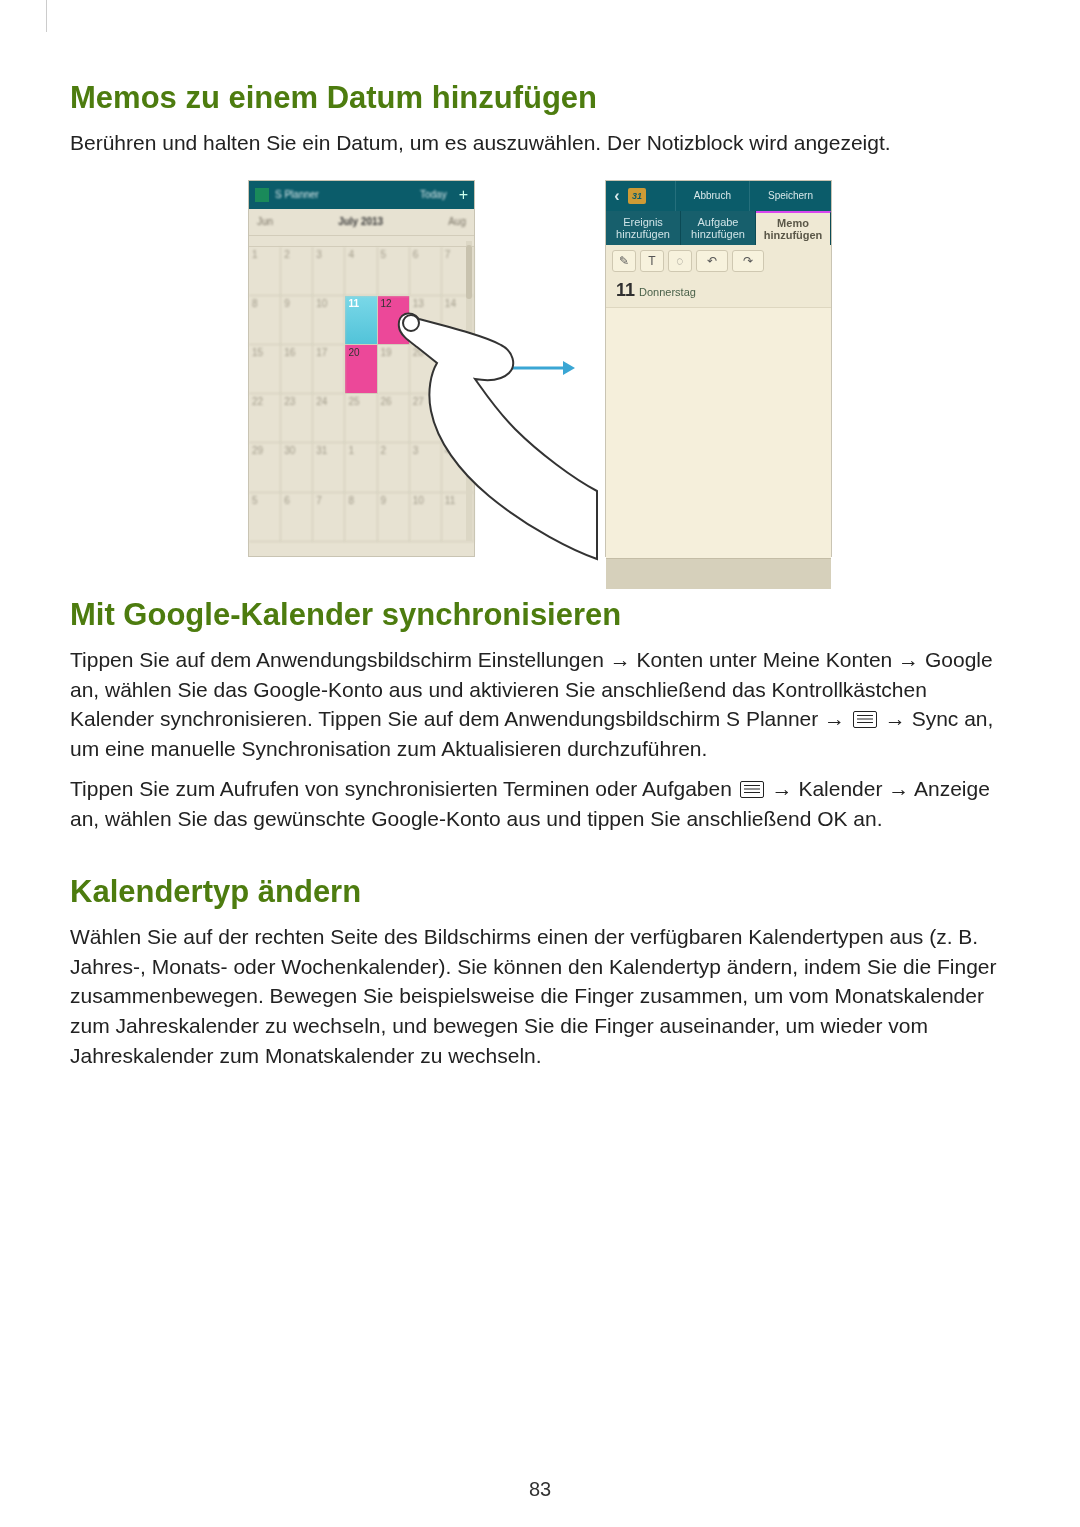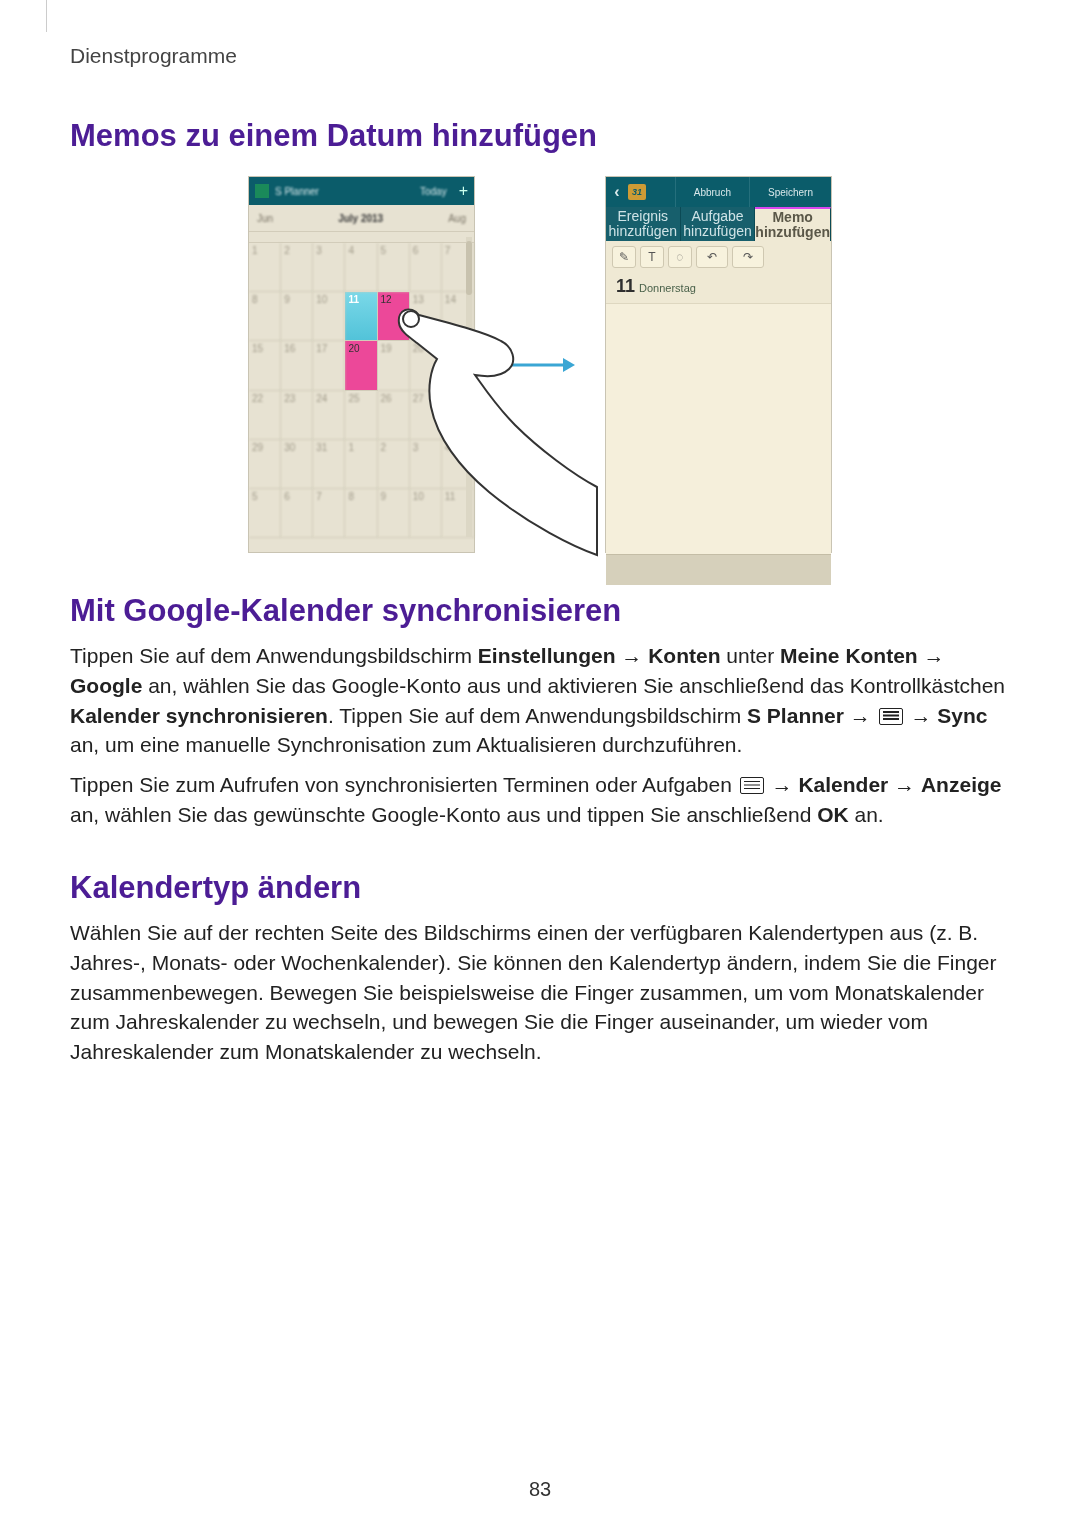--- a/index.html
+++ b/index.html
@@ -25,32 +25,32 @@
     height: 32px;
     background: #ccc;
   }
   .breadcrumb {
     font-size: 21px;
     color: #444;
     margin-bottom: 50px;
     margin-top: 4px;
   }
   h2.section {
-    color: #4c1d95;
+    color: #4d7c0f;
     font-size: 31px;
     font-weight: 600;
     margin: 40px 0 12px 0;
   }
   p.body {
     font-size: 21px;
     line-height: 1.42;
     margin: 6px 0 10px 0;
     color: #222;
   }
-  b { font-weight: 700; }
+  b { font-weight: 400; }
   .figure-row {
     display: flex;
     align-items: center;
     justify-content: center;
     gap: 30px;
     margin: 22px 0 30px 0;
   }
   
   .shot {
     width: 225px;
@@ -163,21 +163,21 @@
     width:18px;height:16px;background:#ce9b35;color:#0b5c6a;
     font-size:9px;font-weight:bold;display:flex;align-items:center;justify-content:center;
     border-radius:2px;
     font-style:italic;
   }
   .s2-header .sp { flex:1; }
   .s2-header .hbtn { padding:0 18px; border-left:1px solid #256f7c; height:100%; display:flex;align-items:center; font-size:10px;}
   .s2-tabs {
     display:flex; height:34px;
     background:#175f6c;
-    font-size:14px;
+    font-size:11px;
     color:#cfe3e6;
   }
   .s2-tabs .tab {
     flex:1; display:flex; align-items:center; justify-content:center;
     text-align:center; line-height:1.1;
     border-right:1px solid #0b4a55;
     background:#175f6c;
   }
   .s2-tabs .tab.active {
     background:#efe9d4;
@@ -245,23 +245,23 @@
     color:#333;
     margin-top:7px;
   }
 </style>
 </head>
 <body>
 
 <div class="page">
   <div class="left-rule"></div>
 
-  <div class="breadcrumb">Dienstprogramme</div>
 
   <h2 class="section">Memos zu einem Datum hinzufügen</h2>
+  <p class="body">Berühren und halten Sie ein Datum, um es auszuwählen. Der Notizblock wird angezeigt.</p>
 
   <div class="figure-row">
 
     <div class="shot">
       <div class="shot-header">
         <span class="cal-ico"></span>
         <span class="title">S Planner</span>
         <span class="today">Today</span>
         <span class="plus">+</span>
       </div>

